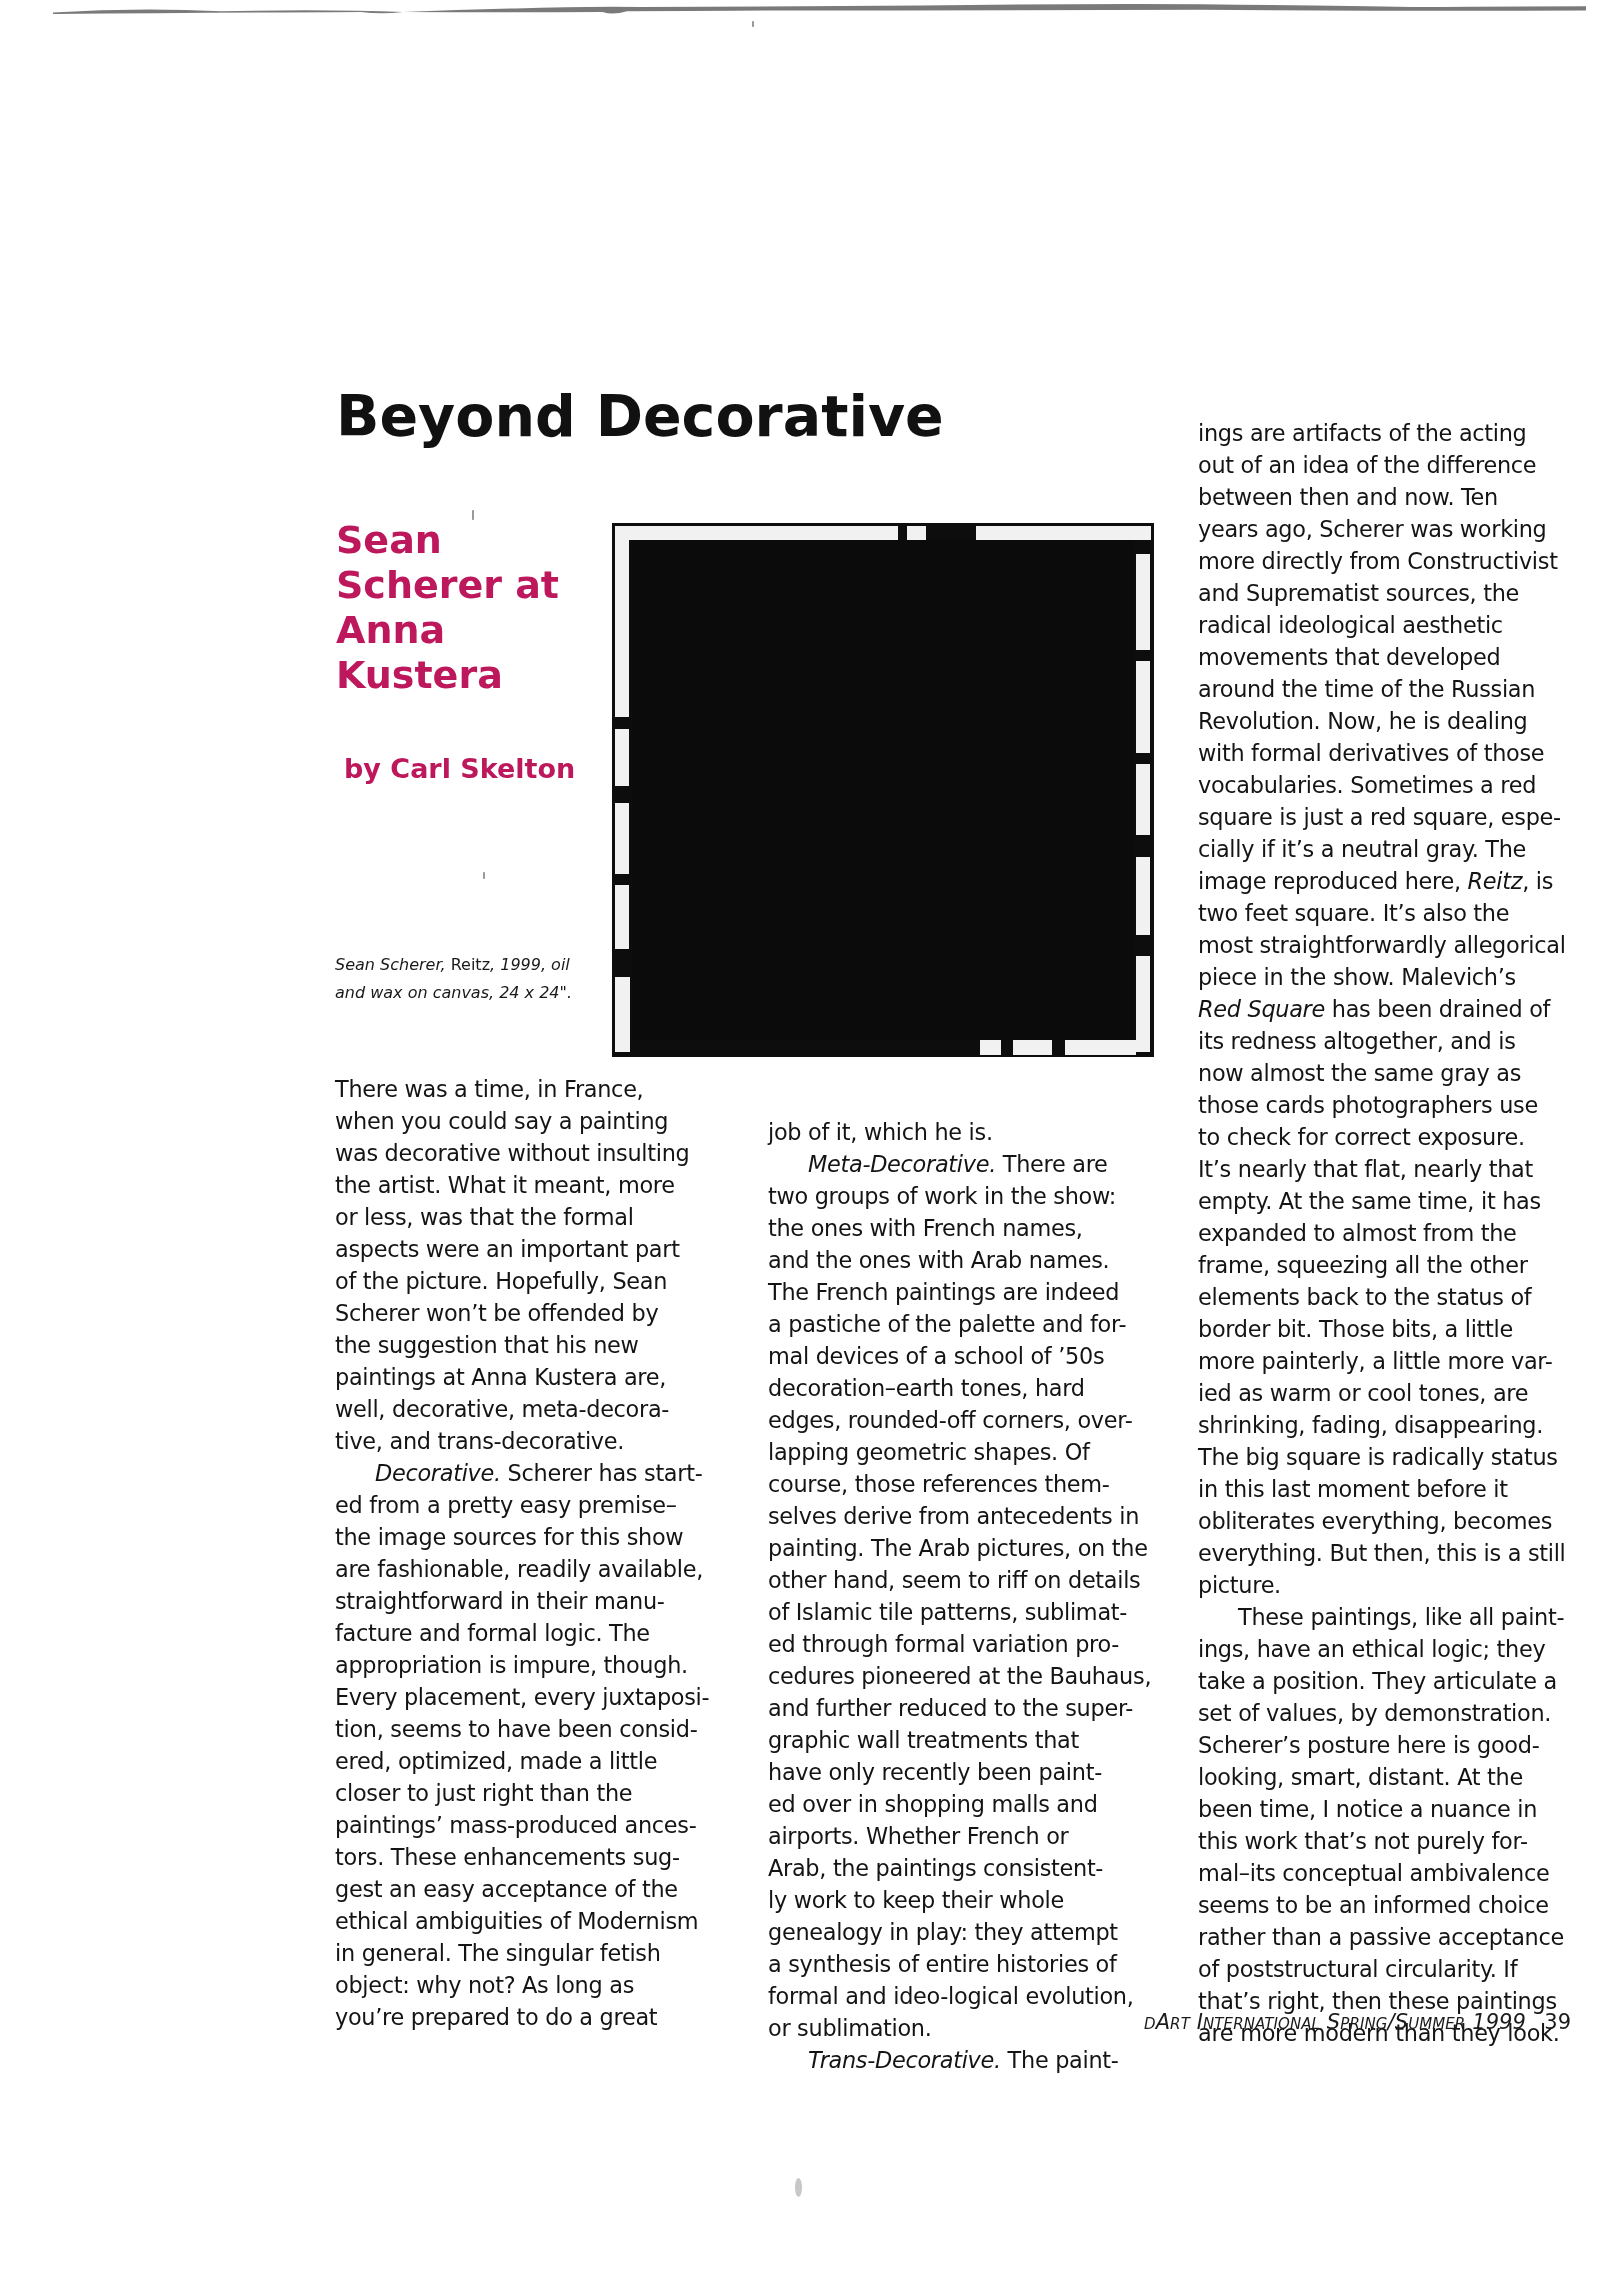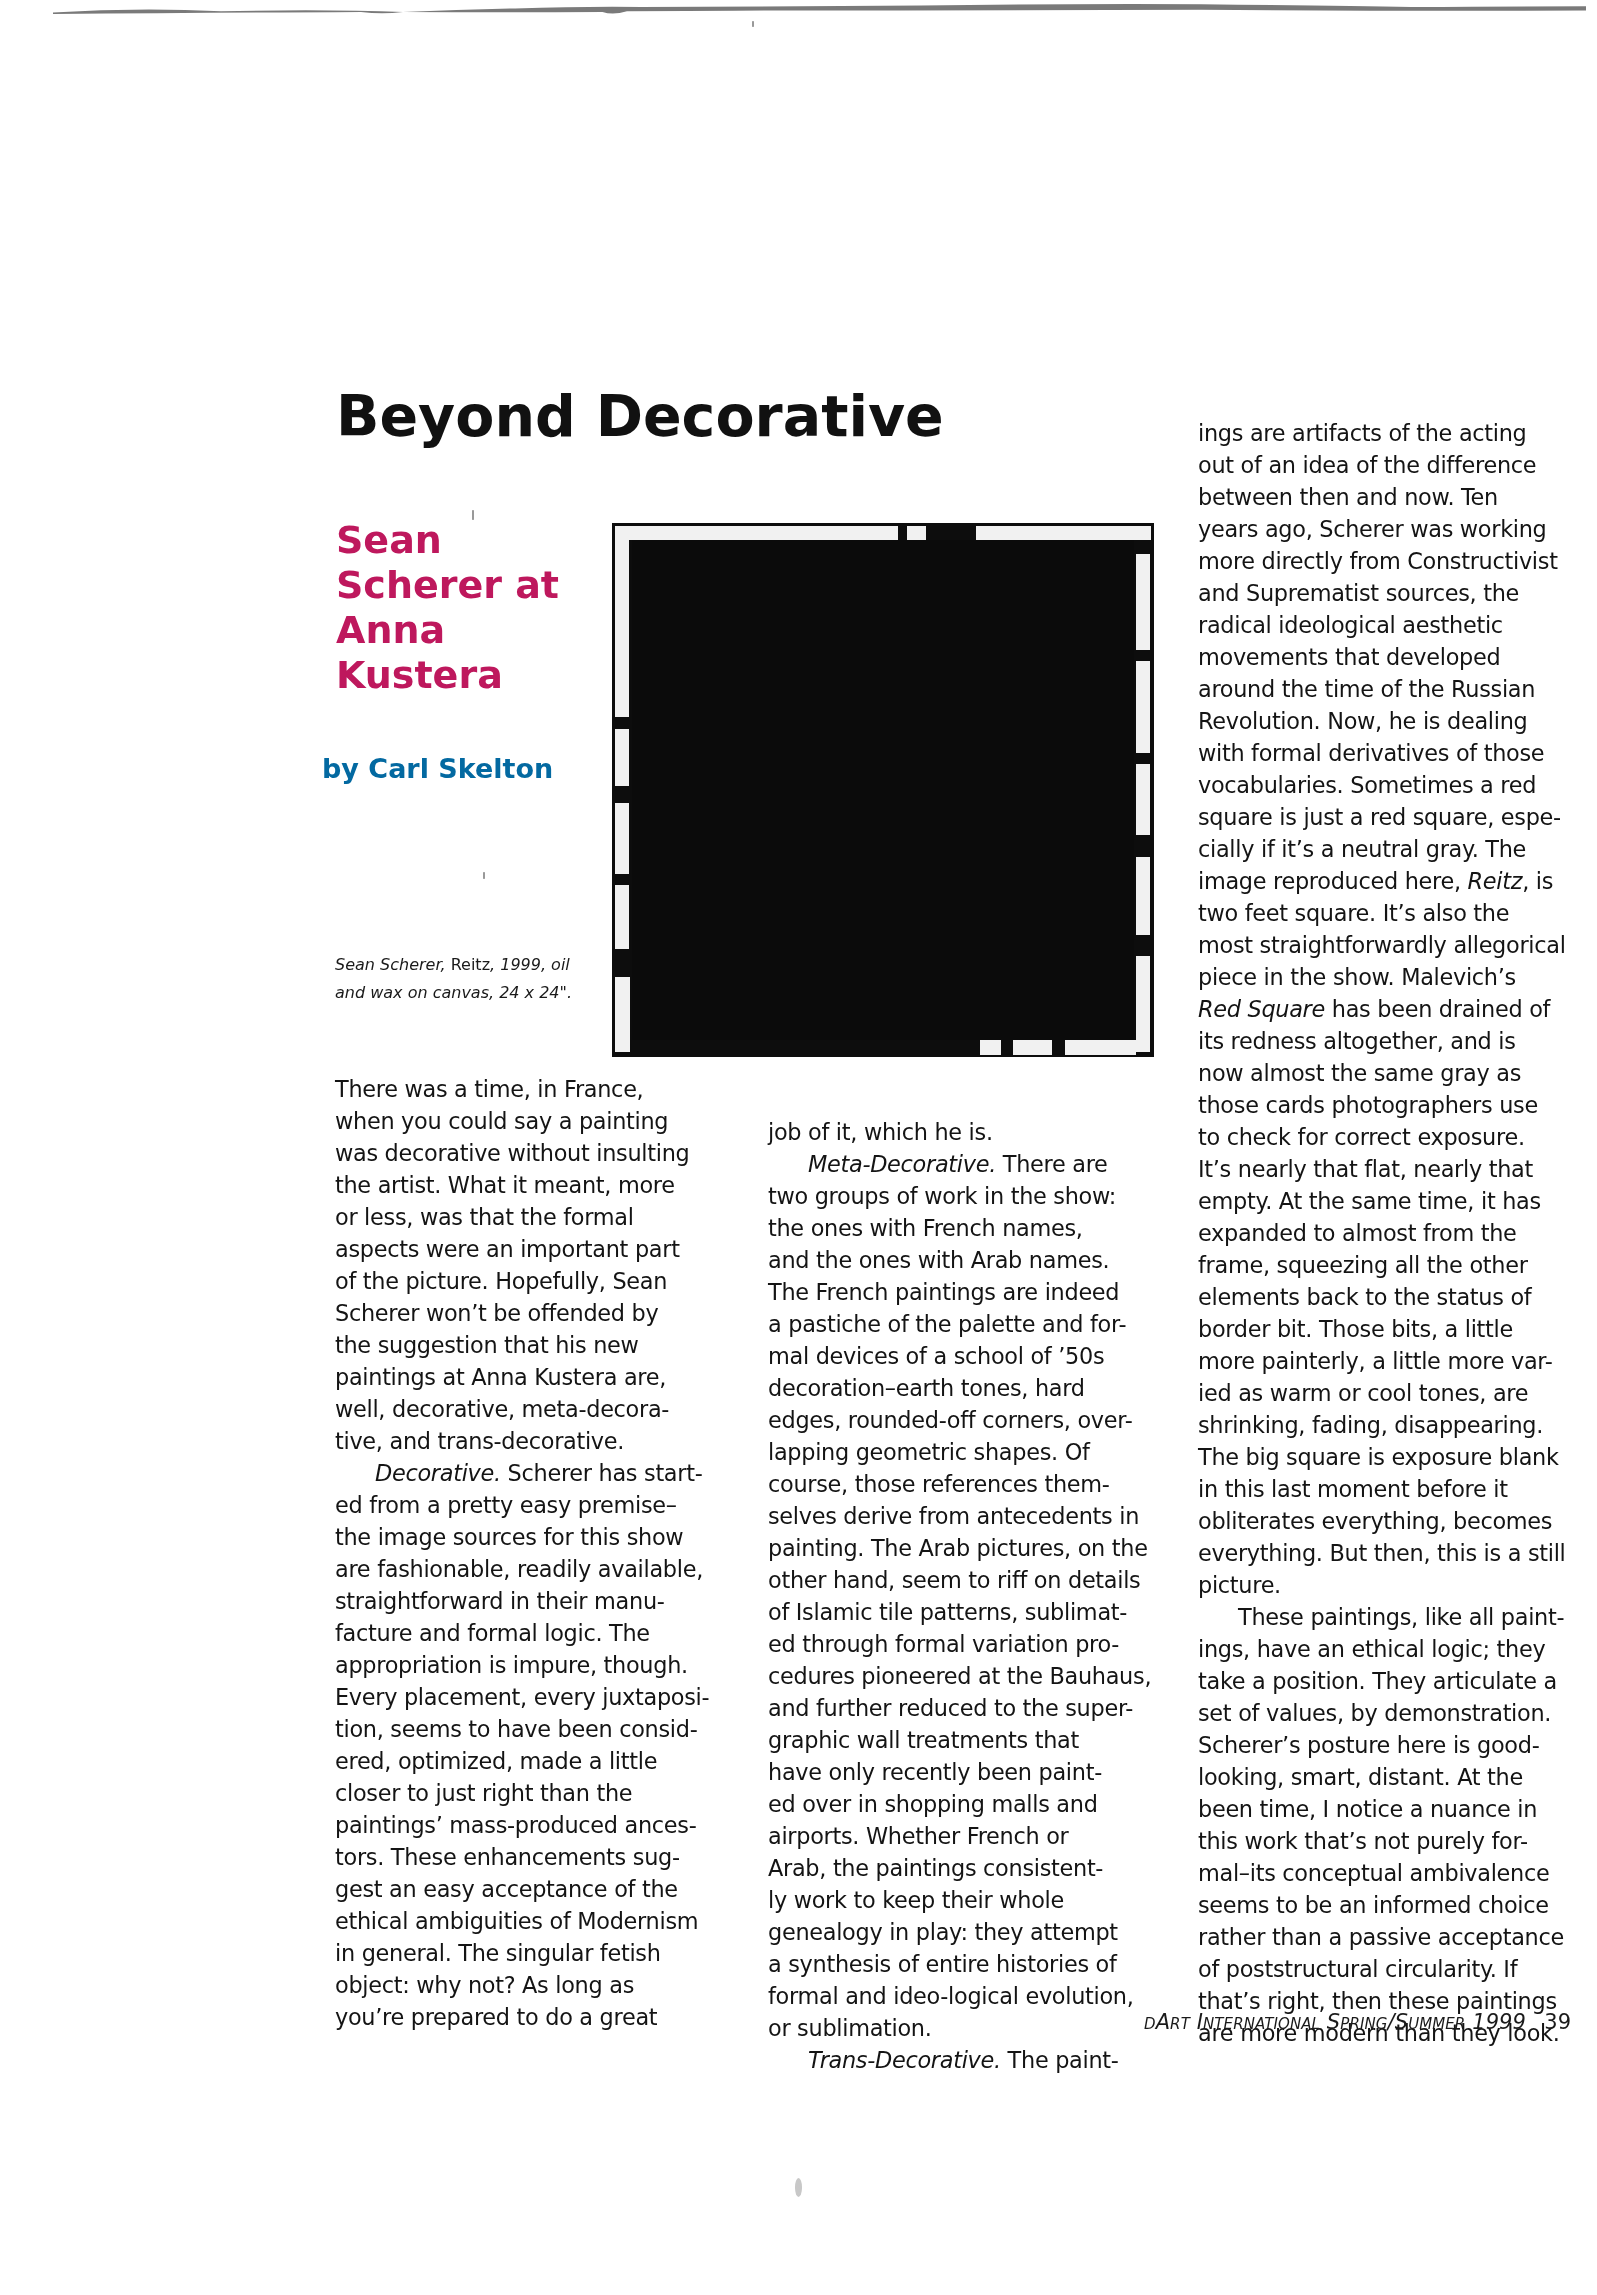--- a/index.html
+++ b/index.html
@@ -17,23 +17,23 @@
     position: absolute; left: 336px; top: 388px; margin: 0;
     font-family: "DejaVu Sans", sans-serif; font-weight: bold;
     font-size: 57px; letter-spacing: 0px; line-height: 1; color: #111;
   }
   .subhead {
     position: absolute; left: 336px; top: 518px; margin: 0; width: 241px;
     font-family: "DejaVu Sans", sans-serif; font-weight: bold;
     font-size: 38px; line-height: 45px; color: #be185d;
   }
   .byline {
-    position: absolute; left: 322px; top: 755px;
+    position: absolute; left: 344px; top: 755px;
     font-family: "DejaVu Sans", sans-serif; font-weight: bold;
-    font-size: 27px; line-height: 1; color: #0369a1;
+    font-size: 27px; line-height: 1; color: #be185d;
   }
   .caption {
     position: absolute; left: 335px; top: 951px; width: 241px;
     font-family: "DejaVu Sans", sans-serif; font-size: 16px; line-height: 28px;
     color: #1a1a1a;
   }
   .caption i { font-style: oblique; }
 
   .artwork {
     position: absolute; left: 612px; top: 523px; width: 542px; height: 534px;
@@ -197,21 +197,21 @@
     <span class="line"><span>to check for correct exposure.</span></span>
     <span class="line"><span>It’s nearly that flat, nearly that</span></span>
     <span class="line"><span>empty. At the same time, it has</span></span>
     <span class="line"><span>expanded to almost from the</span></span>
     <span class="line"><span>frame, squeezing all the other</span></span>
     <span class="line"><span>elements back to the status of</span></span>
     <span class="line"><span>border bit. Those bits, a little</span></span>
     <span class="line"><span>more painterly, a little more var-</span></span>
     <span class="line"><span>ied as warm or cool tones, are</span></span>
     <span class="line"><span>shrinking, fading, disappearing.</span></span>
-    <span class="line"><span>The big square is exposure blank</span></span>
+    <span class="line"><span>The big square is radically status</span></span>
     <span class="line"><span>in this last moment before it</span></span>
     <span class="line"><span>obliterates everything, becomes</span></span>
     <span class="line"><span>everything. But then, this is a still</span></span>
     <span class="line"><span>picture.</span></span>
     <span class="line indent"><span>These paintings, like all paint-</span></span>
     <span class="line"><span>ings, have an ethical logic; they</span></span>
     <span class="line"><span>take a position. They articulate a</span></span>
     <span class="line"><span>set of values, by demonstration.</span></span>
     <span class="line"><span>Scherer’s posture here is good-</span></span>
     <span class="line"><span>looking, smart, distant. At the</span></span>

